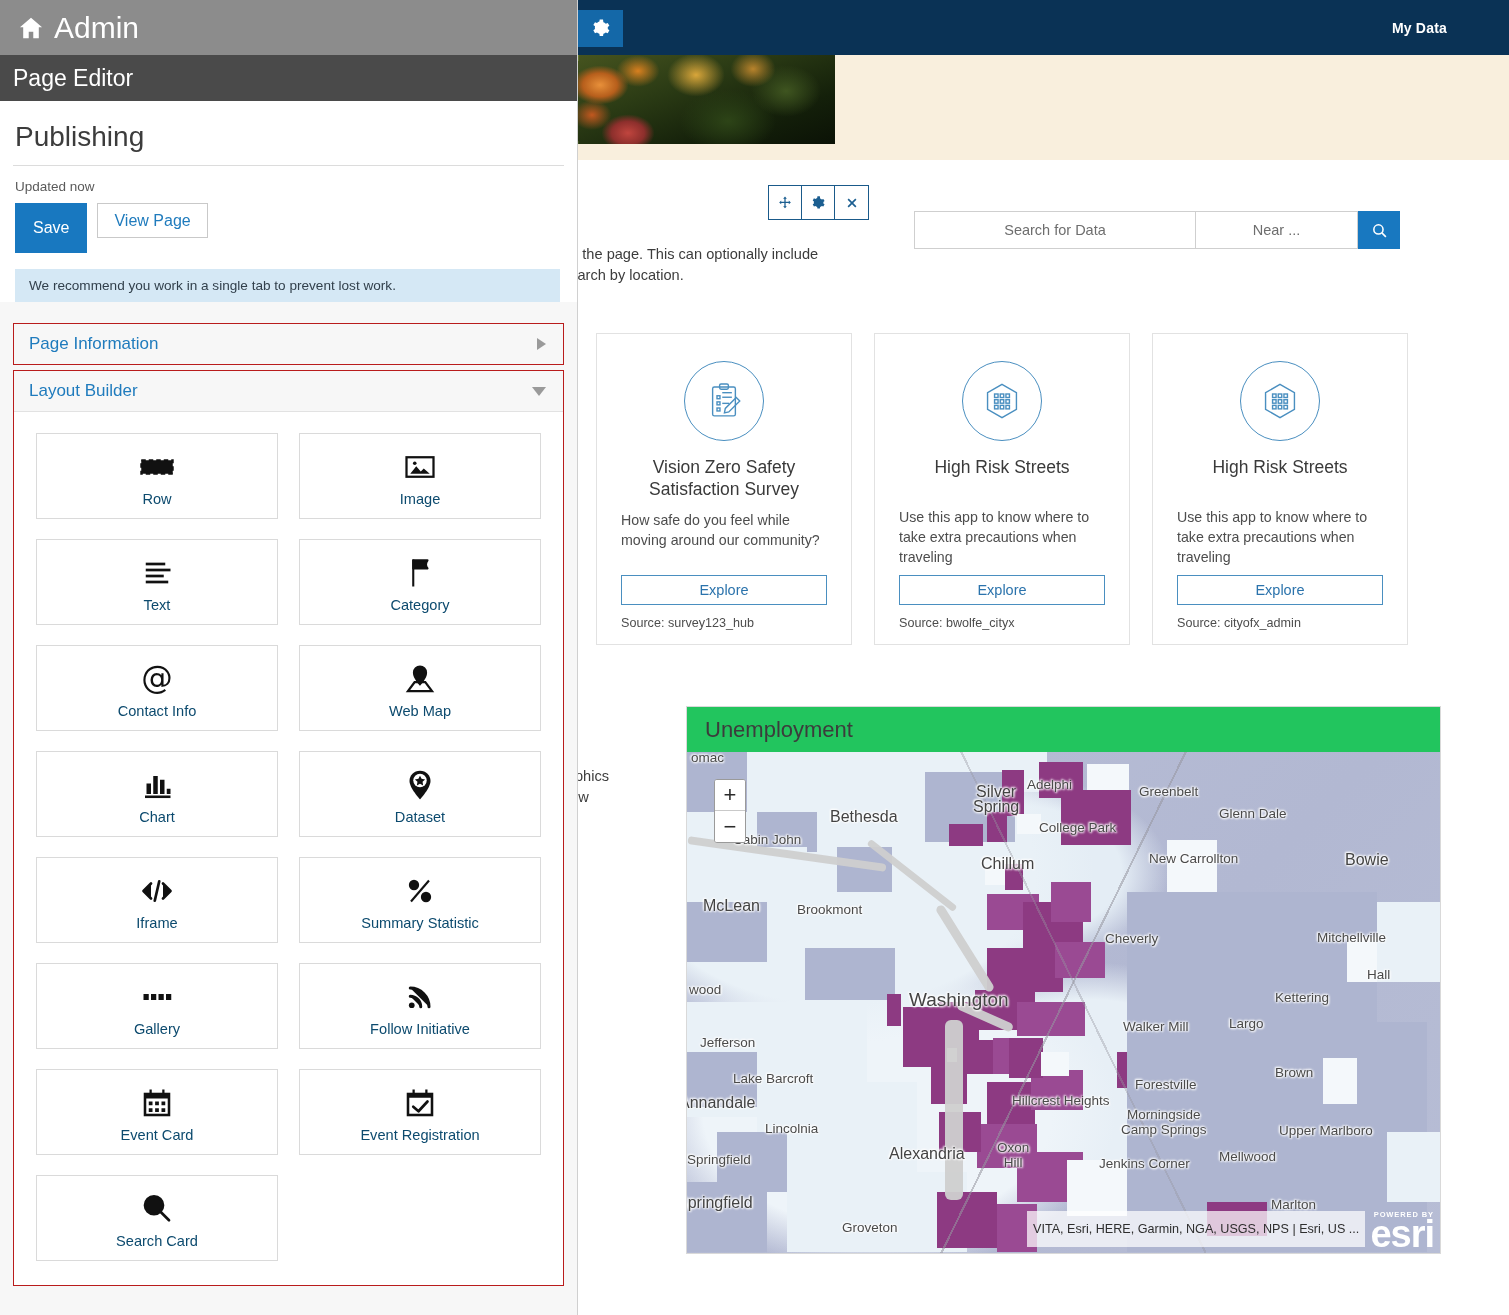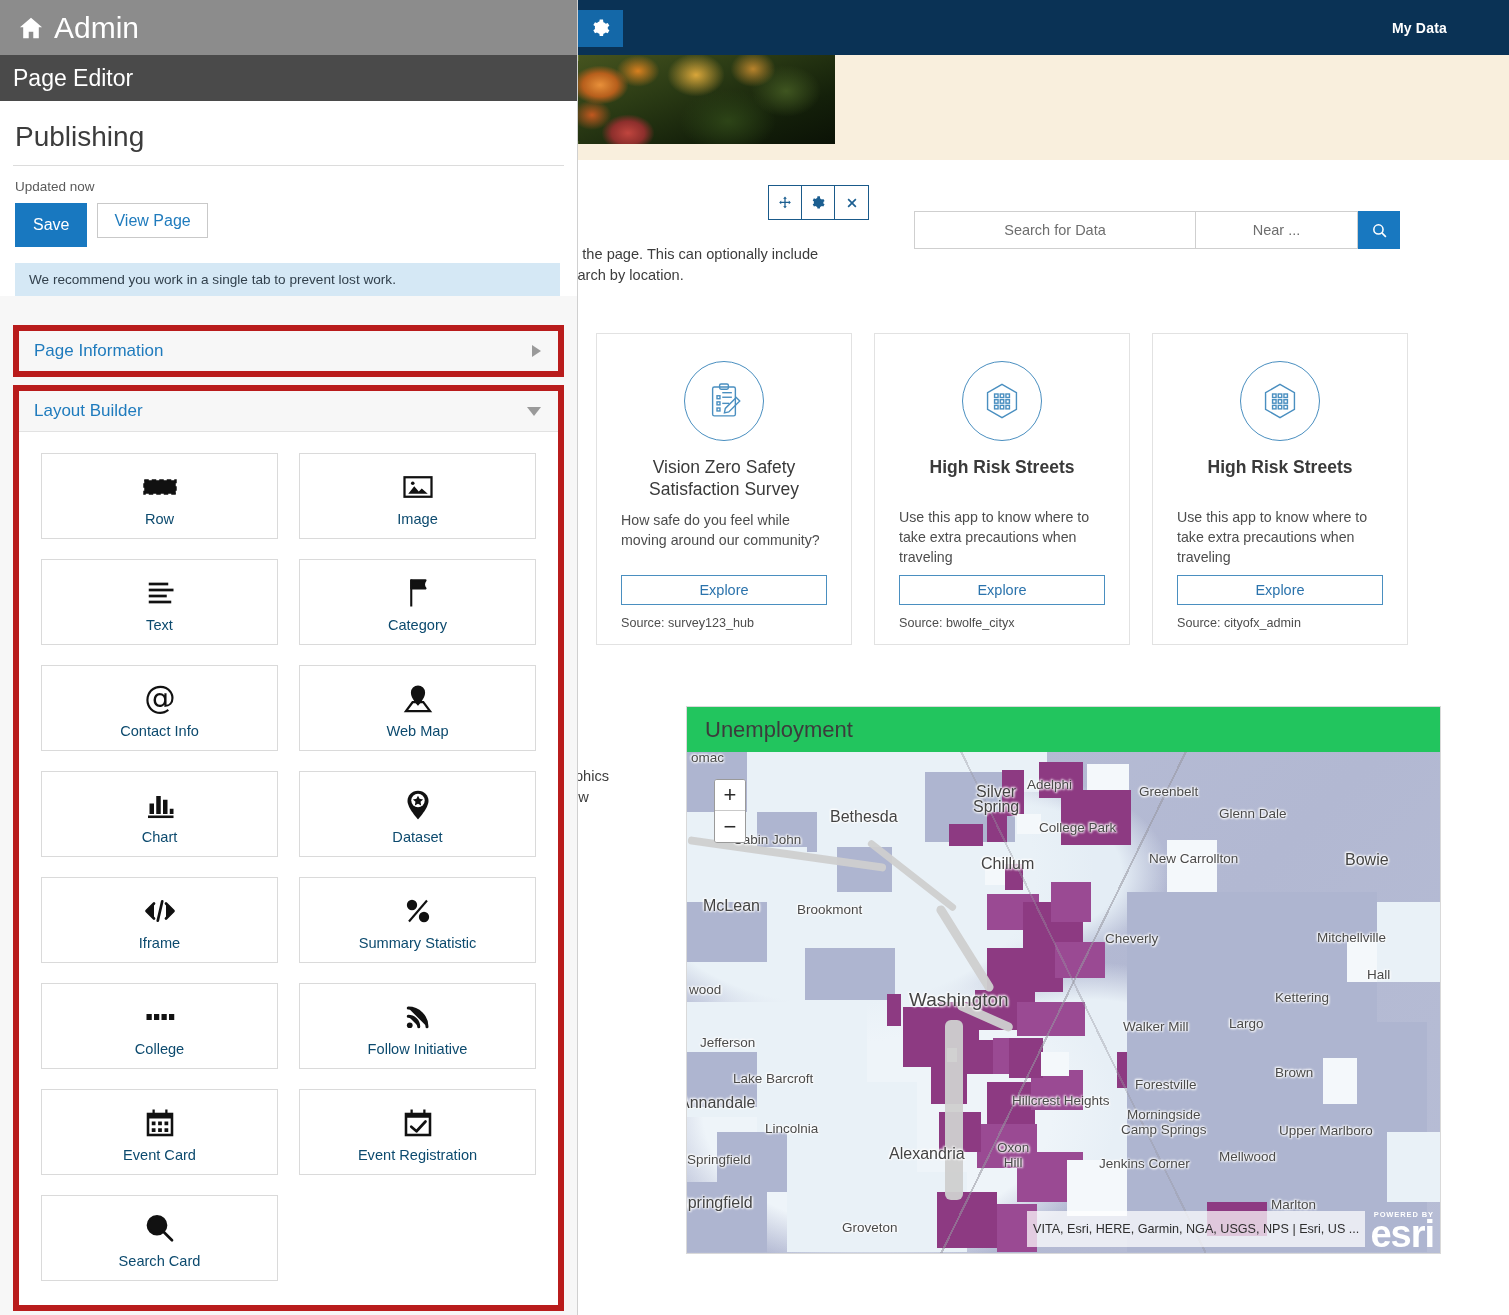--- a/index.html
+++ b/index.html
@@ -127,21 +127,21 @@
     width: 100%; flex: 1;
   }
   .app-card .explore {
     width: 100%; height: 30px; border: 1px solid #4a8fc0; background: #fff;
     color: #2b73ac; font-size: 14.5px; font-family: "Liberation Sans", sans-serif;
     cursor: pointer; margin-bottom: 11px;
   }
   .app-card .source {
     width: 100%; font-size: 12.6px; color: #4d4d4d; text-align: left; padding-bottom: 14px;
   }
-  .card-2 .card-title, .card-3 .card-title { margin-bottom: 28px; font-weight: bold; }
+  .card-2 .card-title, .card-3 .card-title { margin-bottom: 28px; }
 
   
   .map-widget {
     position: absolute; left: 686px; top: 706px; width: 755px; height: 548px;
     border: 1px solid #d9d9d9; background: #f0f0f0;
   }
   .map-title {
     height: 45px; line-height: 45px; padding-left: 18px;
     font-size: 22px; color: #3c3c3c; font-weight: normal; background: #22c55e;
   }
@@ -217,34 +217,34 @@
   }
   .editor-bar .t { color: #ffffff; font-size: 23px; }
   .panel-body { background: #ffffff; padding: 0 13px; }
   .publishing-h {
     font-size: 28px; color: #3c3c3c; font-weight: normal;
     padding: 20px 0 12px 2px; border-bottom: 1px solid #dcdcdc;
   }
   .updated { font-size: 13.5px; color: #5a5a5a; padding: 13px 0 9px 2px; }
   .btn-row { display: flex; gap: 10px; padding-left: 2px; }
   .btn-save {
-    background: #1878c0; color: #fff; border: none; padding: 0 18px; height: 44px;
+    background: #1878c0; color: #fff; border: none; padding: 0 18px; height: 50px;
     font-size: 16px; font-family: "Liberation Sans", sans-serif; cursor: pointer;
   }
   .btn-view {
     background: #fff; color: #1f7bbd; border: 1px solid #c9c9c9; padding: 0 16px; height: 35px;
     font-size: 16px; font-family: "Liberation Sans", sans-serif; cursor: pointer;
   }
   .notice {
     margin: 16px 0 0 2px; background: #d5e8f5; padding: 9px 14px;
     font-size: 13.6px; color: #32404c; width: 545px;
   }
   .acc-wrap { padding: 21px 13px 0 13px; }
   .accordion {
-    border: 6px solid #b91c1c; background: #f7f7f7; margin-bottom: 5px; margin-top: 8px;
+    border: 1px solid #b91c1c; background: #f7f7f7; margin-bottom: 5px;
   }
   .acc-head {
     height: 40px; display: flex; align-items: center; justify-content: space-between;
     padding: 0 17px 0 15px; cursor: pointer;
   }
   .acc-head .lbl { color: #1f7bbd; font-size: 17px; }
   .acc-head .arrow-r { width: 0;height: 0;border-left: 9px solid #9a9a9a;border-top: 6px solid transparent;border-bottom: 6px solid transparent; }
   .acc-head .arrow-d { width: 0;height: 0;border-top: 9px solid #9a9a9a;border-left: 7px solid transparent;border-right: 7px solid transparent; }
   .acc-body { background: #ffffff; border-top: 1px solid #e2e2e2; padding: 21px 22px 24px 22px; }
   .tile-grid { display: grid; grid-template-columns: 1fr 1fr; gap: 20px 21px; }
@@ -654,21 +654,21 @@
 
             <div class="tile">
               <div class="ico">
                 <svg viewBox="0 0 48 48" fill="#111">
                   <rect x="6" y="20" width="7" height="8"></rect>
                     <rect x="16" y="20" width="7" height="8"></rect>
                   <rect x="26" y="20" width="7" height="8"></rect>
                     <rect x="36" y="20" width="7" height="8"></rect>
                 </svg>
               </div>
-              <div class="tl">College</div>
+              <div class="tl">Gallery</div>
             </div>
 
             <div class="tile">
               <div class="ico">
                 <svg viewBox="0 0 48 48" fill="none" stroke="#111" stroke-width="4" stroke-linecap="round">
                   <circle cx="13" cy="35" r="3.8" fill="#111" stroke="none"></circle>
                   <path d="M11 23a14 14 0 0114 14"></path>
                     <path d="M11 12a25 25 0 0125 25"></path>
                 </svg>
               </div>

